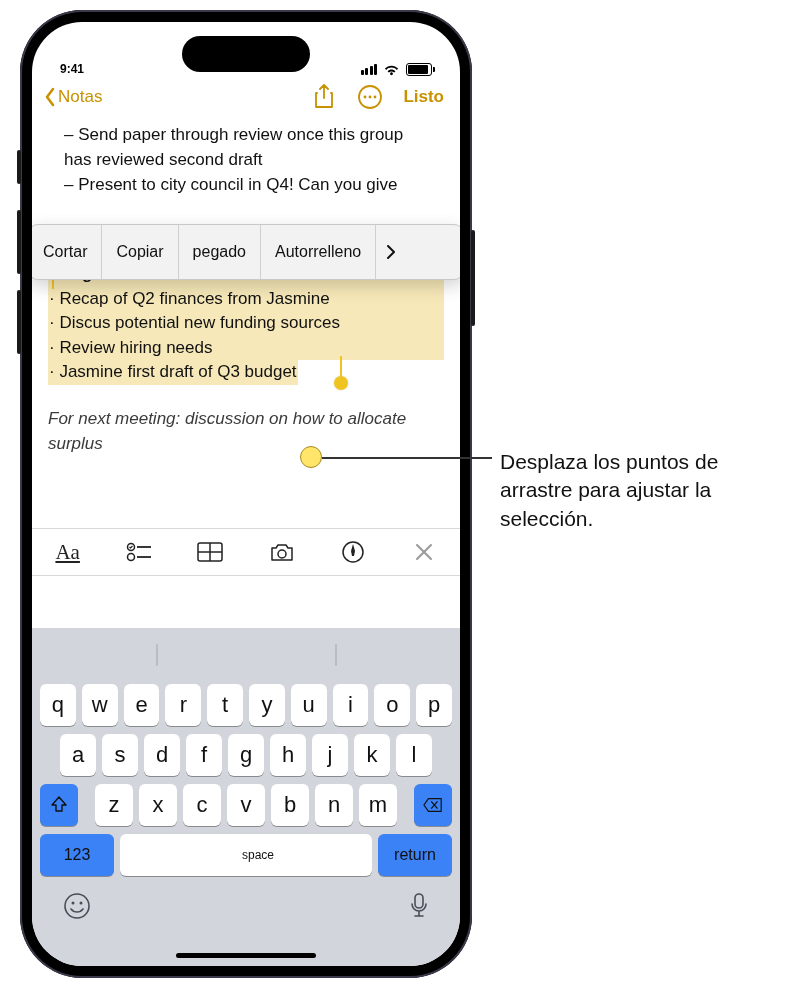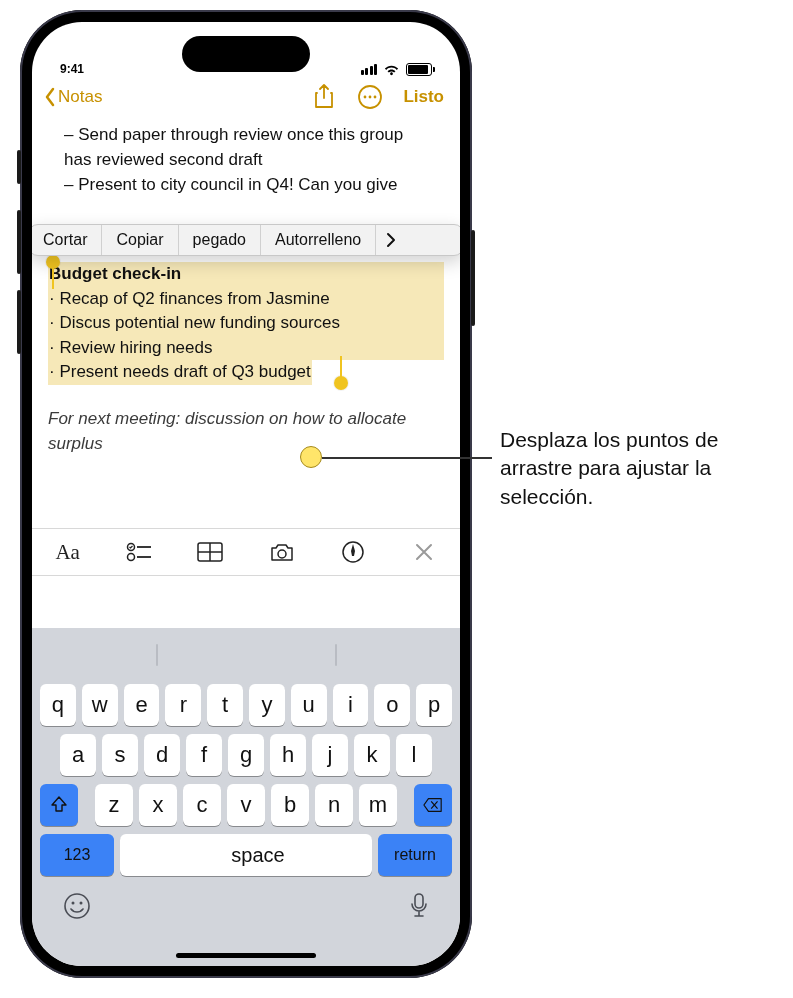--- a/index.html
+++ b/index.html
@@ -97,21 +97,21 @@
   .grab.start { top:-7px; left:-2px; }
   .grab.start::after { content:""; position:absolute; left:6px; top:12px; width:2px; height:22px; background:#f0c420;}
   .grab.end { bottom:-5px; left:286px; }
   .grab.end::before { content:""; position:absolute; left:6px; bottom:12px; width:2px; height:22px; background:#f0c420;}
   .italic { font-style: italic; color:#3b3b3b; margin-top:22px;}
 
   .edit-menu {
     position: absolute;
     left: -4px; right: -4px;
     top: 202px;
-    height: 32px;
+    height: 56px;
     background: #f2f2f2;
     border: 0.5px solid #c8c8c8;
     border-radius: 10px;
     display: flex;
     align-items: stretch;
     box-shadow: 0 6px 18px rgba(0,0,0,0.18);
     z-index: 5;
   }
   .edit-menu::after {
     content:""; position:absolute; left:50%; bottom:-8px; margin-left:-8px;
@@ -125,40 +125,40 @@
   }
   .edit-menu .mi.arrow { padding:0 10px; border-right:none; font-size:20px; font-weight:600;}
 
   .toolbar {
     position:absolute; left:0; right:0; bottom:390px;
     height:48px; border-top:0.5px solid #d8d8d8; border-bottom:0.5px solid #d8d8d8;
     background:#fff;
     display:flex; align-items:center; justify-content:space-around;
     color:#222;
   }
-  .toolbar .tb { width:52px; height:40px; display:flex; align-items:center; justify-content:center;}
+  .toolbar .tb { width:52px; height:40px; display:flex; align-items:center; justify-content:center;text-decoration:underline;}
   .toolbar .tb.aa { font-family: Georgia, serif; font-size:21px; }
 
   .kb {
     position:absolute; left:0; right:0; bottom:0; top: 606px;
     background:#d2d5db;
     padding: 10px 5px 8px;
   }
   .sugg { height:38px; display:flex; align-items:center; justify-content:space-around; padding:0 30px 4px;}
   .sugg span { width:2px; height:22px; background:#b9bcc3; border-radius:1px;}
   .krow { display:flex; gap:6px; justify-content:center; margin:8px 3px; }
   .key {
     flex:1; max-width:38px; height:42px;
     background:#fff; border-radius:6px;
     box-shadow: 0 1px 0 rgba(0,0,0,0.35);
     display:flex; align-items:center; justify-content:center;
     font-size:22px; color:#111;
   }
   .key.fn { background:#3b82f6; }
-  .key.space { max-width:none; flex:4; font-size:20px;padding-left:24px;}
+  .key.space { max-width:none; flex:4; font-size:12px;padding-left:24px;}
   .key.num { max-width:none; flex:1.3; font-size:16px;}
   .key.ret { max-width:none; flex:1.3; font-size:16px;}
   .key.shift svg, .key.del svg { width:20px; height:20px;}
   .kb-bottom { display:flex; justify-content:space-between; padding:8px 26px 0; color:#4a4d55;}
 
   .home-ind { position:absolute; bottom:8px; left:50%; transform:translateX(-50%); width:140px; height:5px; background:#000; border-radius:3px;}
 
   
   .callout {
     position:absolute;
@@ -167,21 +167,21 @@
   }
   .callout .dot {
     width:22px; height:22px; border-radius:50%;
     background:#ffe56a; border:1.5px solid #a58a1e;
     position:absolute; left:0; top:14px;
   }
   .callout .line {
     position:absolute; left:22px; top:25px; right:-2px; height:1.5px; background:#333;
   }
   .annot {
-    position:absolute; left:500px; top:426px;
+    position:absolute; left:500px; top:448px;
     font-size:21px; line-height:1.35; color:#111;
     width: 280px;
   }
 </style>
 </head>
 <body>
 
 <div class="phone">
   <div class="side-btn b1"></div>
   <div class="side-btn b2"></div>
@@ -236,21 +236,21 @@
     <div class="content">
       <div class="line">– Send paper through review once this group has reviewed second draft</div>
       <div class="line">– Present to city council in Q4! Can you give</div>
 
       <div class="selection-wrap">
         <span class="grab start"></span>
         <div class="sel sel-title">Budget check-in</div>
         <div class="sel">· Recap of Q2 finances from Jasmine</div>
         <div class="sel">· Discus potential new funding sources</div>
         <div class="sel">· Review hiring needs</div>
-        <div class="sel" style="display:inline-block">· Present needs draft of Q3 budget</div>
+        <div class="sel" style="display:inline-block">· Jasmine first draft of Q3 budget</div>
         <span class="grab end"></span>
       </div>
 
       <div class="italic">For next meeting: discussion on how to allocate surplus</div>
     </div>
 
     <div class="edit-menu">
       <div class="mi">Cortar</div>
       <div class="mi">Copiar</div>
       <div class="mi">pegado</div>

